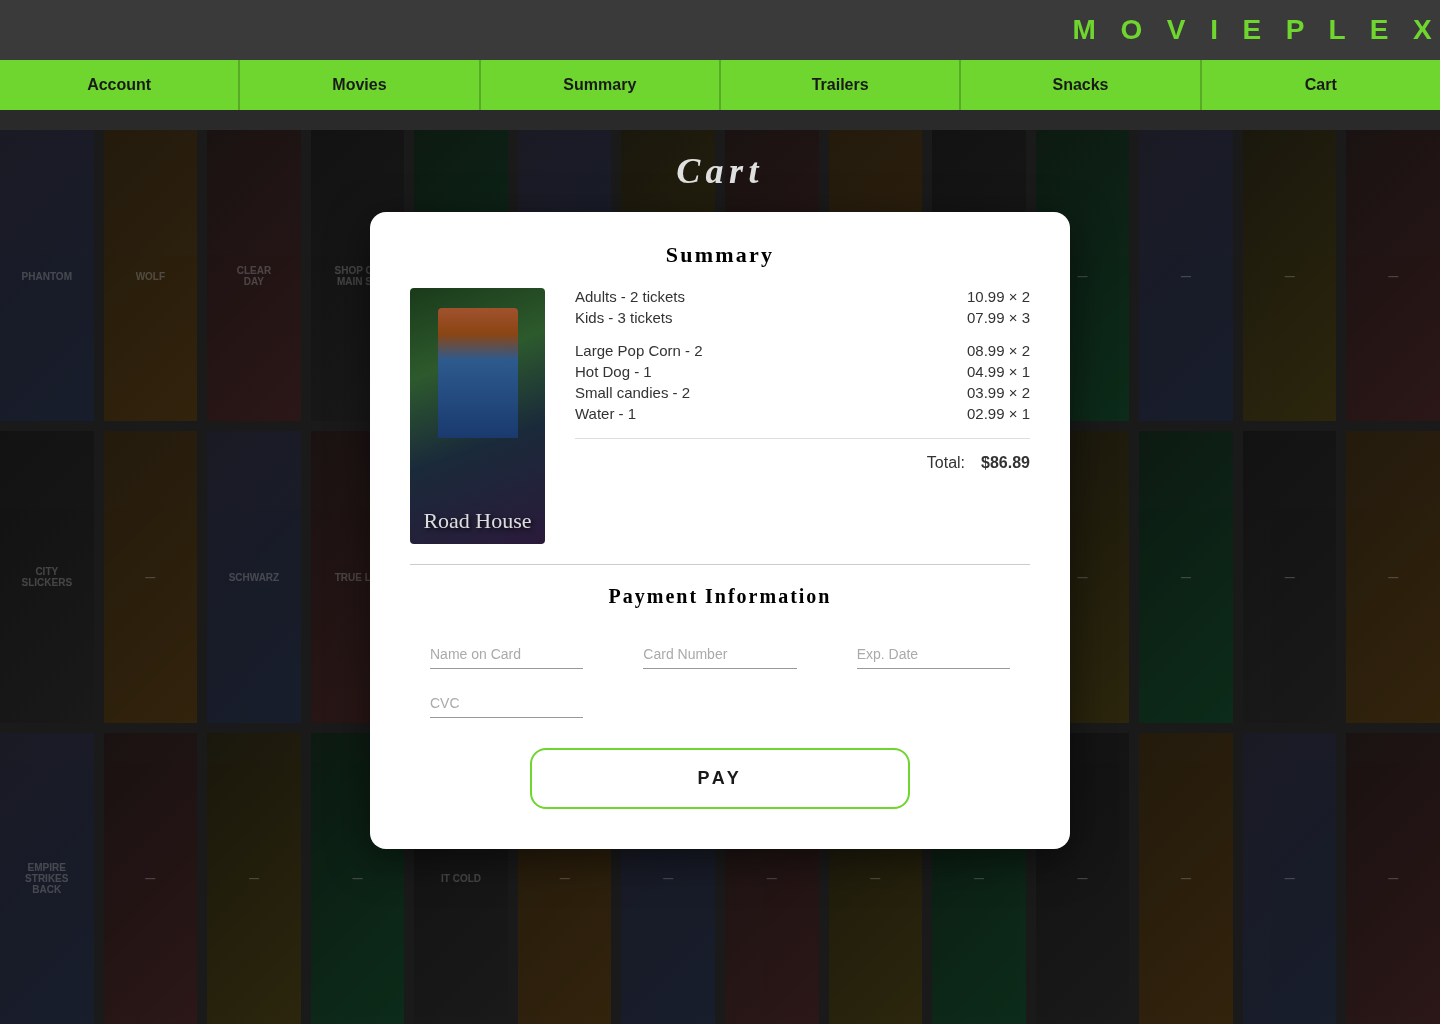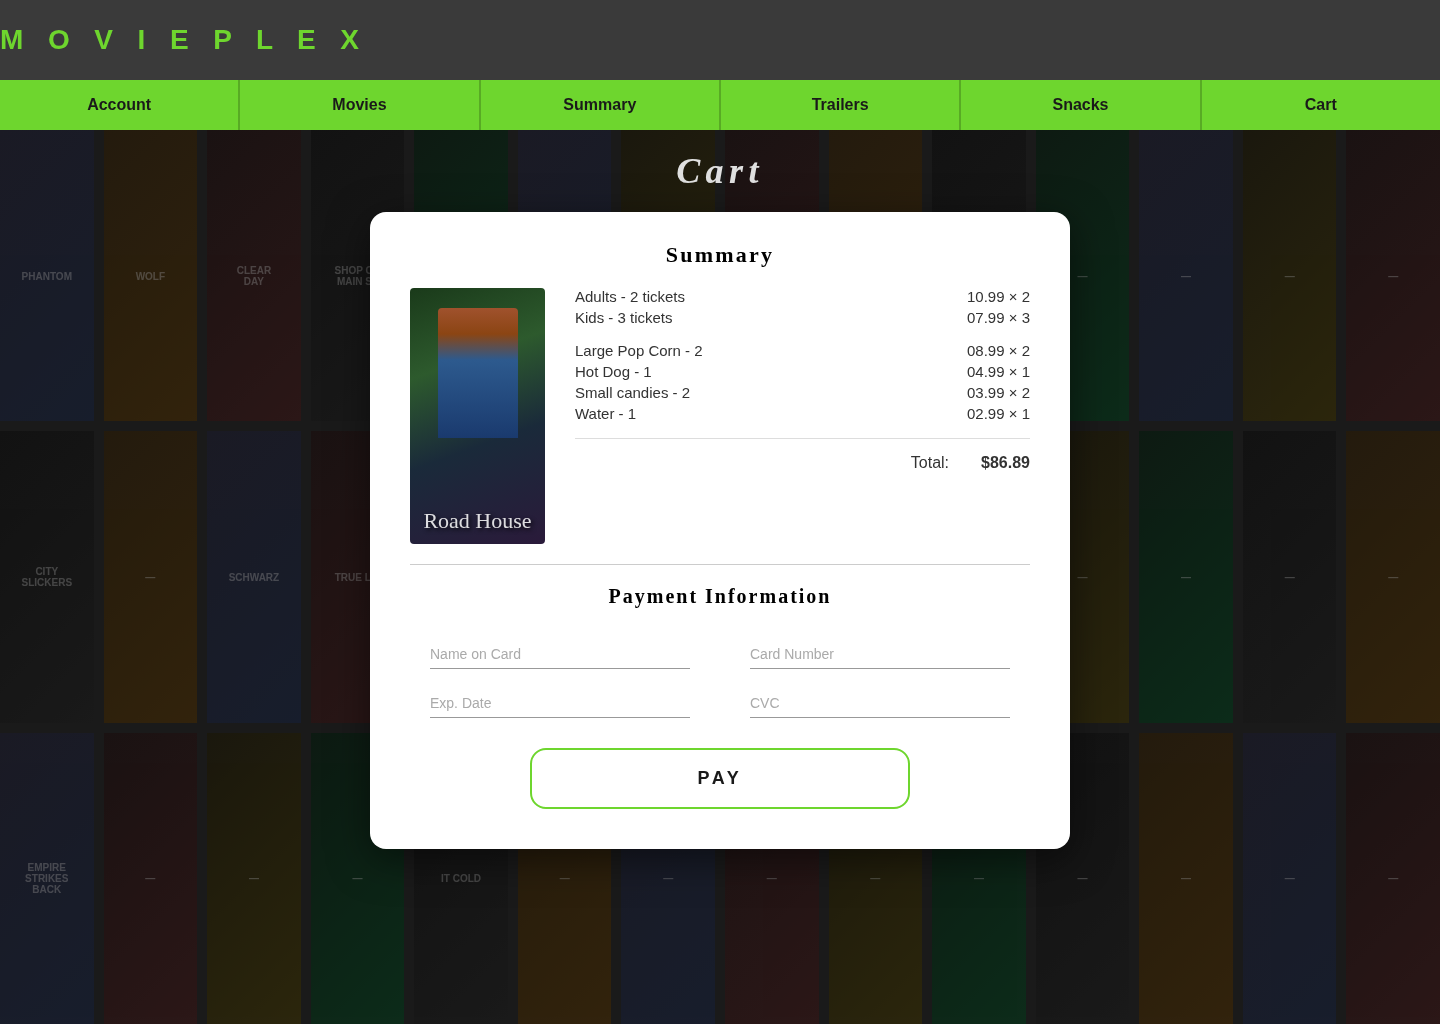--- a/index.html
+++ b/index.html
@@ -8,24 +8,24 @@
       width: 1440px;
       height: 1024px;
       font-family: Georgia, 'Times New Roman', serif;
       overflow: hidden;
       background: #2a2a2a;
     }
 
     
     .header {
       background: #3a3a3a;
-      height: 80px;
+      height: 60px;
       display: flex;
       align-items: center;
-      justify-content: flex-start;
+      justify-content: flex-end;
     }
 
     .logo {
       color: #6ed62e;
       letter-spacing: 0.3em;
       font-size: 28px;
       font-weight: bold;
       font-family: Arial, sans-serif;
     }
 
@@ -210,21 +210,21 @@
     .divider {
       border: none;
       border-top: 1px solid #ddd;
       margin: 15px 0;
     }
 
     .total-row {
       display: flex;
       justify-content: flex-end;
       align-items: center;
-      gap: 32px;
+      gap: 16px;
       margin-bottom: 5px;
     }
 
     .total-label {
       font-size: 16px;
       color: #333;
       font-family: Arial, sans-serif;
     }
 
     .total-amount {
@@ -245,21 +245,21 @@
       text-align: center;
       font-size: 20px;
       font-weight: bold;
       letter-spacing: 0.1em;
       margin-bottom: 25px;
       font-family: Georgia, serif;
     }
 
     .payment-grid {
       display: grid;
-      grid-template-columns: 1fr 1fr;
+      grid-template-columns: 1fr 1fr 1fr;
       gap: 20px 60px;
       margin-bottom: 30px;
       padding: 0 20px;
       margin-top: 32px;
     }
 
     .payment-input {
       border: none;
       border-bottom: 1px solid #999;
       outline: none;

